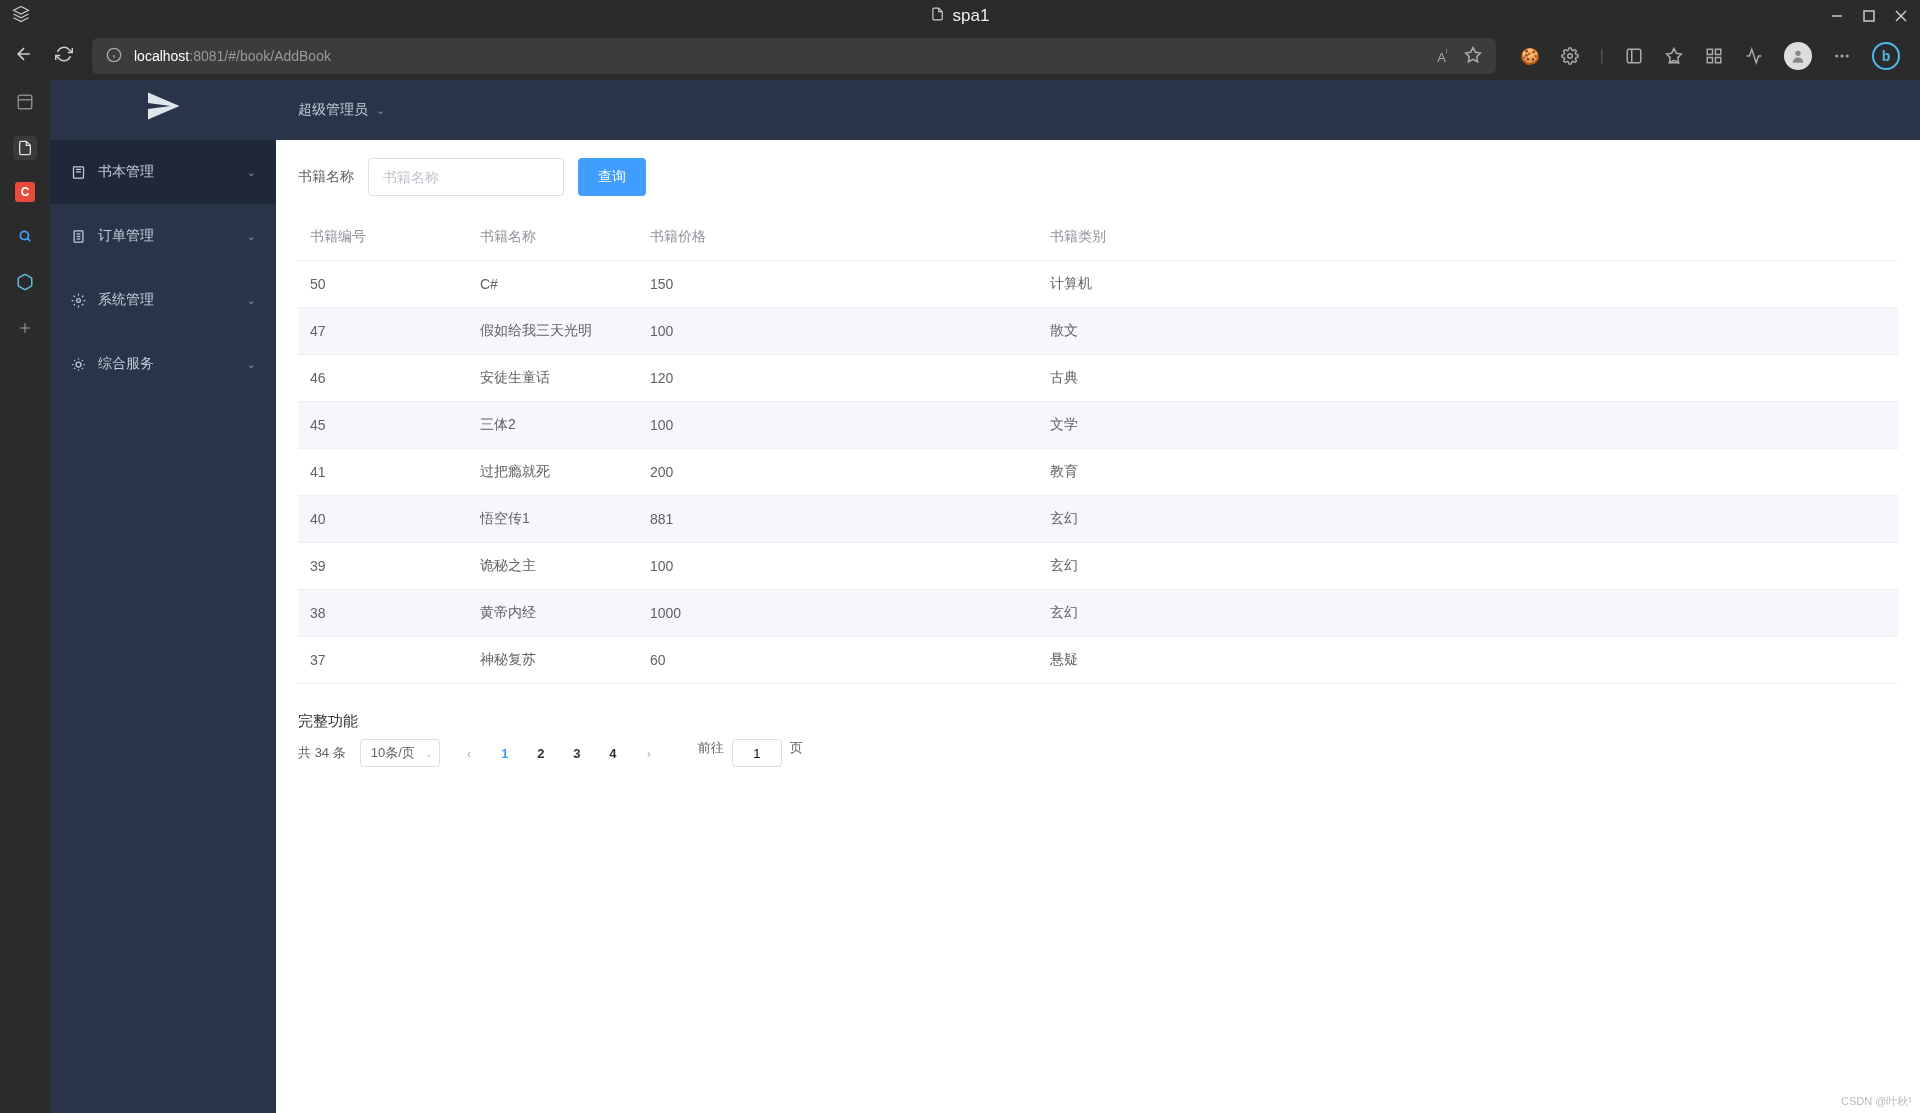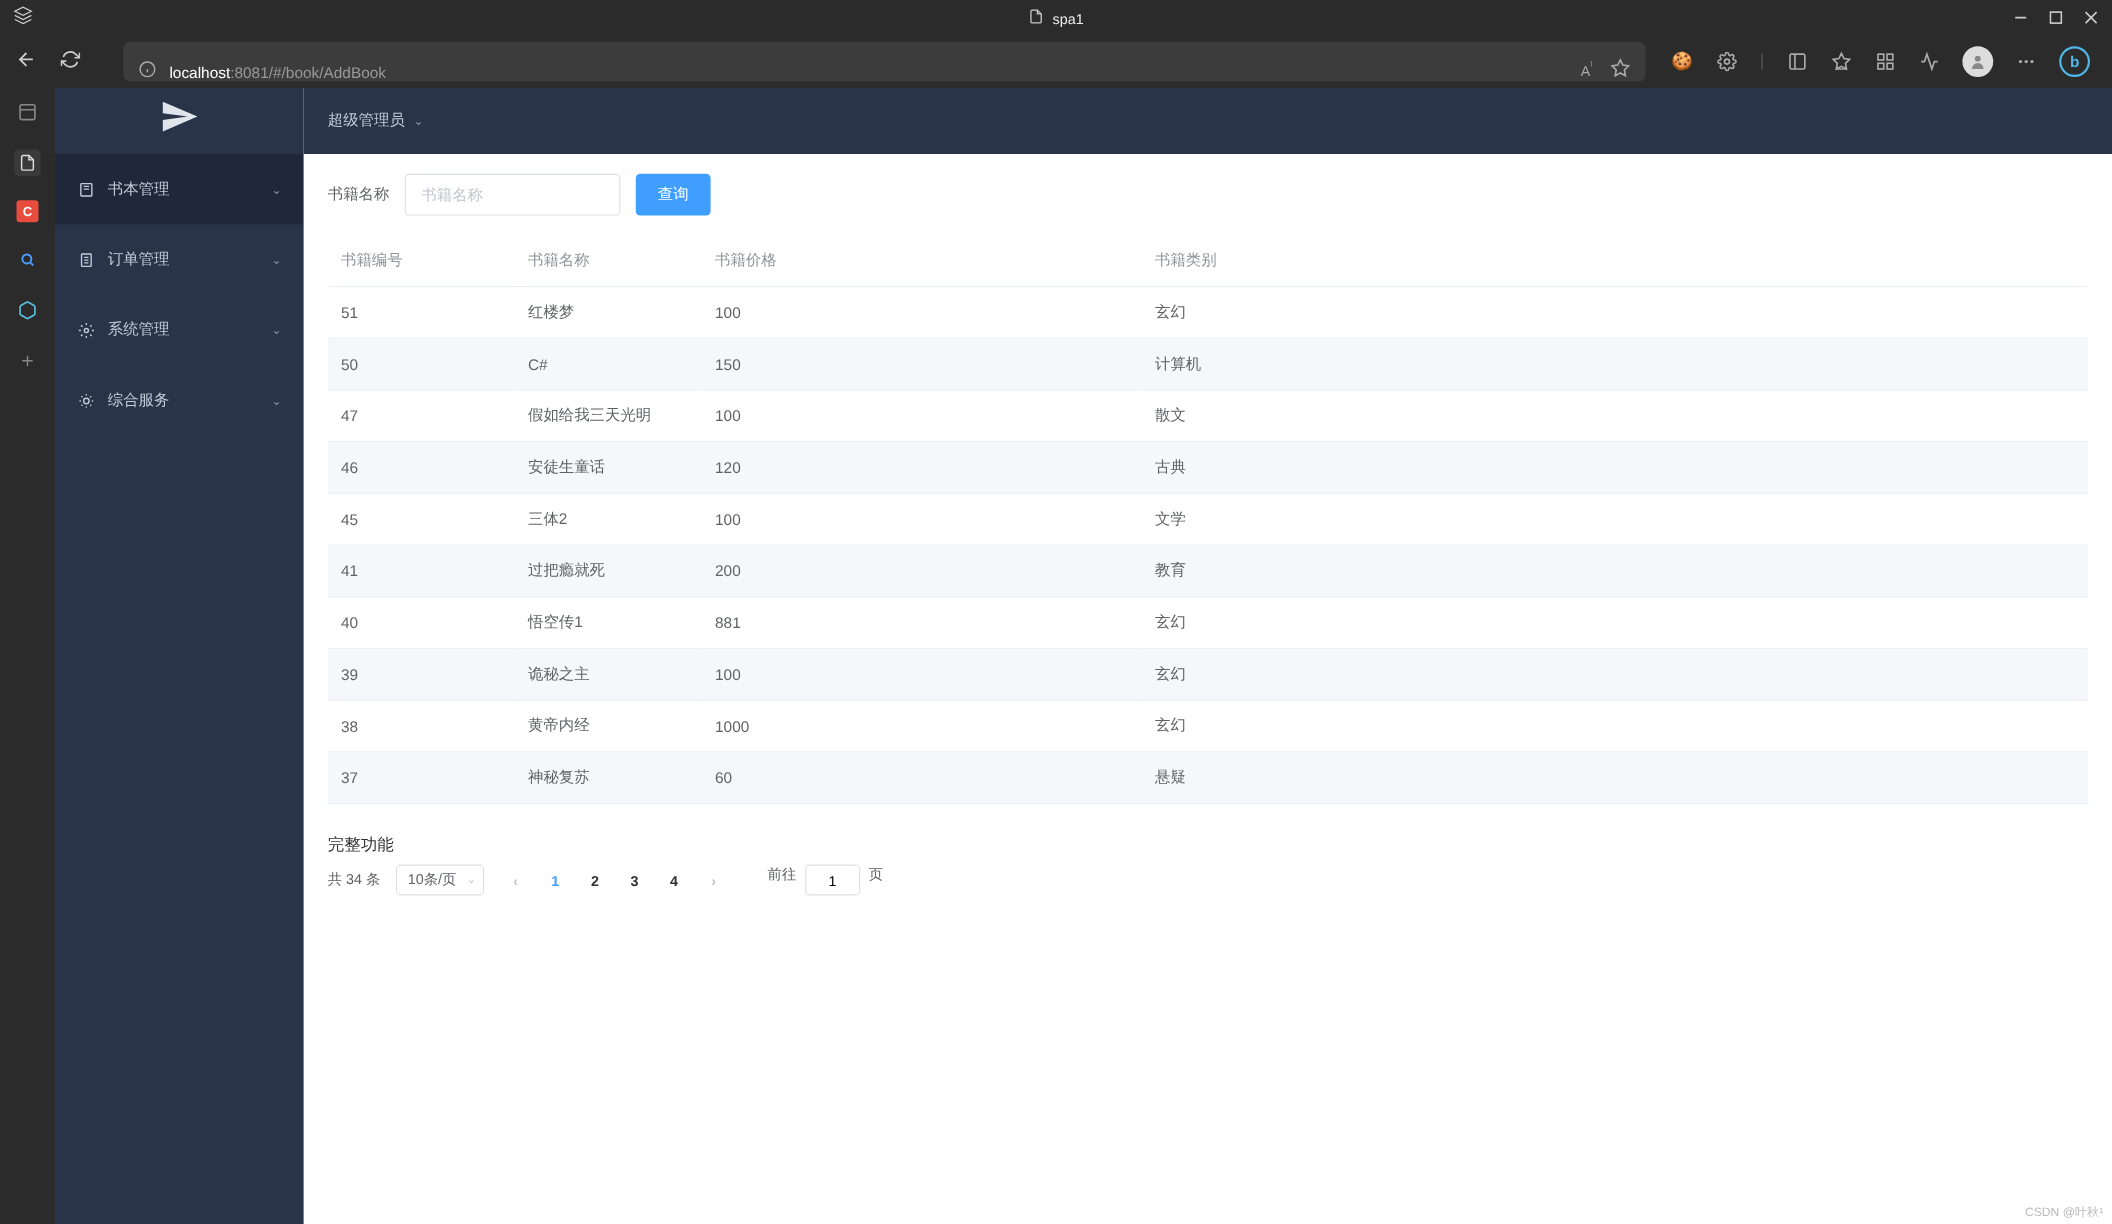--- a/index.html
+++ b/index.html
@@ -1,26 +1,26 @@
 <!DOCTYPE html>
 <html><head>
   <meta charset="utf-8">
   <style>
     * { margin: 0; padding: 0; box-sizing: border-box; }
     body { font-family: -apple-system, "Microsoft YaHei", sans-serif; background: #2b2b2b; overflow: hidden; }
     
     .browser-chrome { background: #2b2b2b; height: 32px; display: flex; align-items: center; padding: 0 12px; color: #ccc; }
     .chrome-left { display: flex; align-items: center; gap: 12px; }
-    .chrome-tab { position: absolute; left: 50%; transform: translateX(-50%); display: flex; align-items: flex-end; gap: 8px; font-size: 13px; color: #eee; }
+    .chrome-tab { position: absolute; left: 50%; transform: translateX(-50%); display: flex; align-items: flex-start; gap: 8px; font-size: 17px; color: #eee; }
     .chrome-right { margin-left: auto; display: flex; align-items: center; gap: 18px; }
     .win-btn { width: 14px; height: 14px; display: flex; align-items: center; justify-content: center; cursor: pointer; }
     
     .browser-toolbar { background: #2b2b2b; height: 48px; display: flex; align-items: center; padding: 0 12px; gap: 16px; }
     .nav-btn { color: #aaa; cursor: pointer; width: 24px; text-align: center; }
-    .url-bar { flex: 1; background: #3c3c3c; border-radius: 6px; height: 36px; display: flex; align-items: flex-end; padding: 0 14px; color: #ccc; font-size: 14px; gap: 12px; margin-left: 20px; }
+    .url-bar { flex: 1; background: #3c3c3c; border-radius: 6px; height: 36px; display: flex; align-items: center; padding: 0 14px; color: #ccc; font-size: 14px; gap: 12px; }
     .url-host { color: #fff; }
     .url-path { color: #999; }
     .toolbar-right { display: flex; align-items: center; gap: 20px; padding: 0 8px; }
     .toolbar-icon { width: 20px; height: 20px; color: #aaa; cursor: pointer; display: flex; align-items: center; justify-content: center; }
     .avatar { width: 28px; height: 28px; border-radius: 50%; background: #ddd; display: flex; align-items: center; justify-content: center; }
     .bing-icon { width: 28px; height: 28px; border-radius: 50%; border: 2px solid #4fb8e8; display: flex; align-items: center; justify-content: center; color: #4fb8e8; font-weight: bold; font-size: 14px; }
     
     .app-container { display: flex; height: calc(1113px - 80px); }
     
     .activity-bar { width: 50px; background: #2b2b2b; display: flex; flex-direction: column; align-items: center; padding-top: 10px; gap: 22px; }
@@ -297,26 +297,20 @@
       <table class="table">
         <thead>
           <tr>
             <th class="col-id">书籍编号</th>
             <th class="col-name">书籍名称</th>
             <th class="col-price">书籍价格</th>
             <th>书籍类别</th>
           </tr>
         </thead>
         <tbody id="table-body">
-            <tr>
-              <td>51</td>
-              <td>红楼梦</td>
-              <td>100</td>
-              <td>玄幻</td>
-            </tr>
             <tr>
               <td>50</td>
               <td>C#</td>
               <td>150</td>
               <td>计算机</td>
             </tr>
             <tr>
               <td>47</td>
               <td>假如给我三天光明</td>
               <td>100</td>

